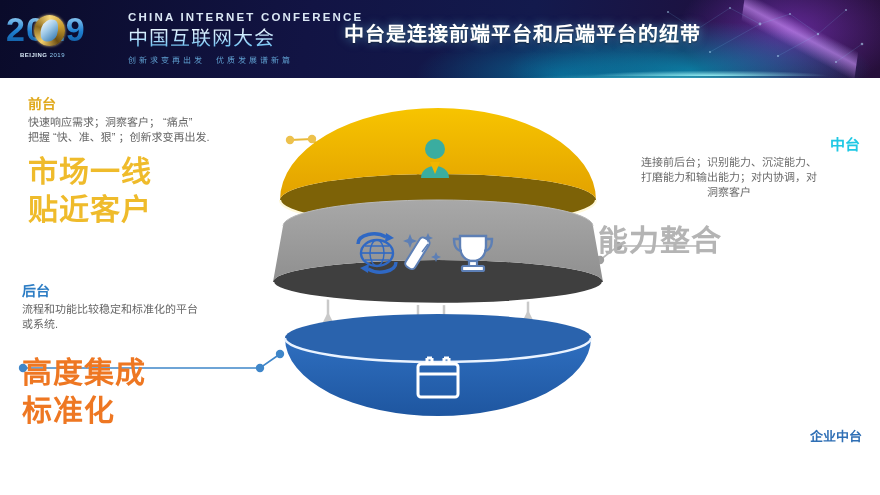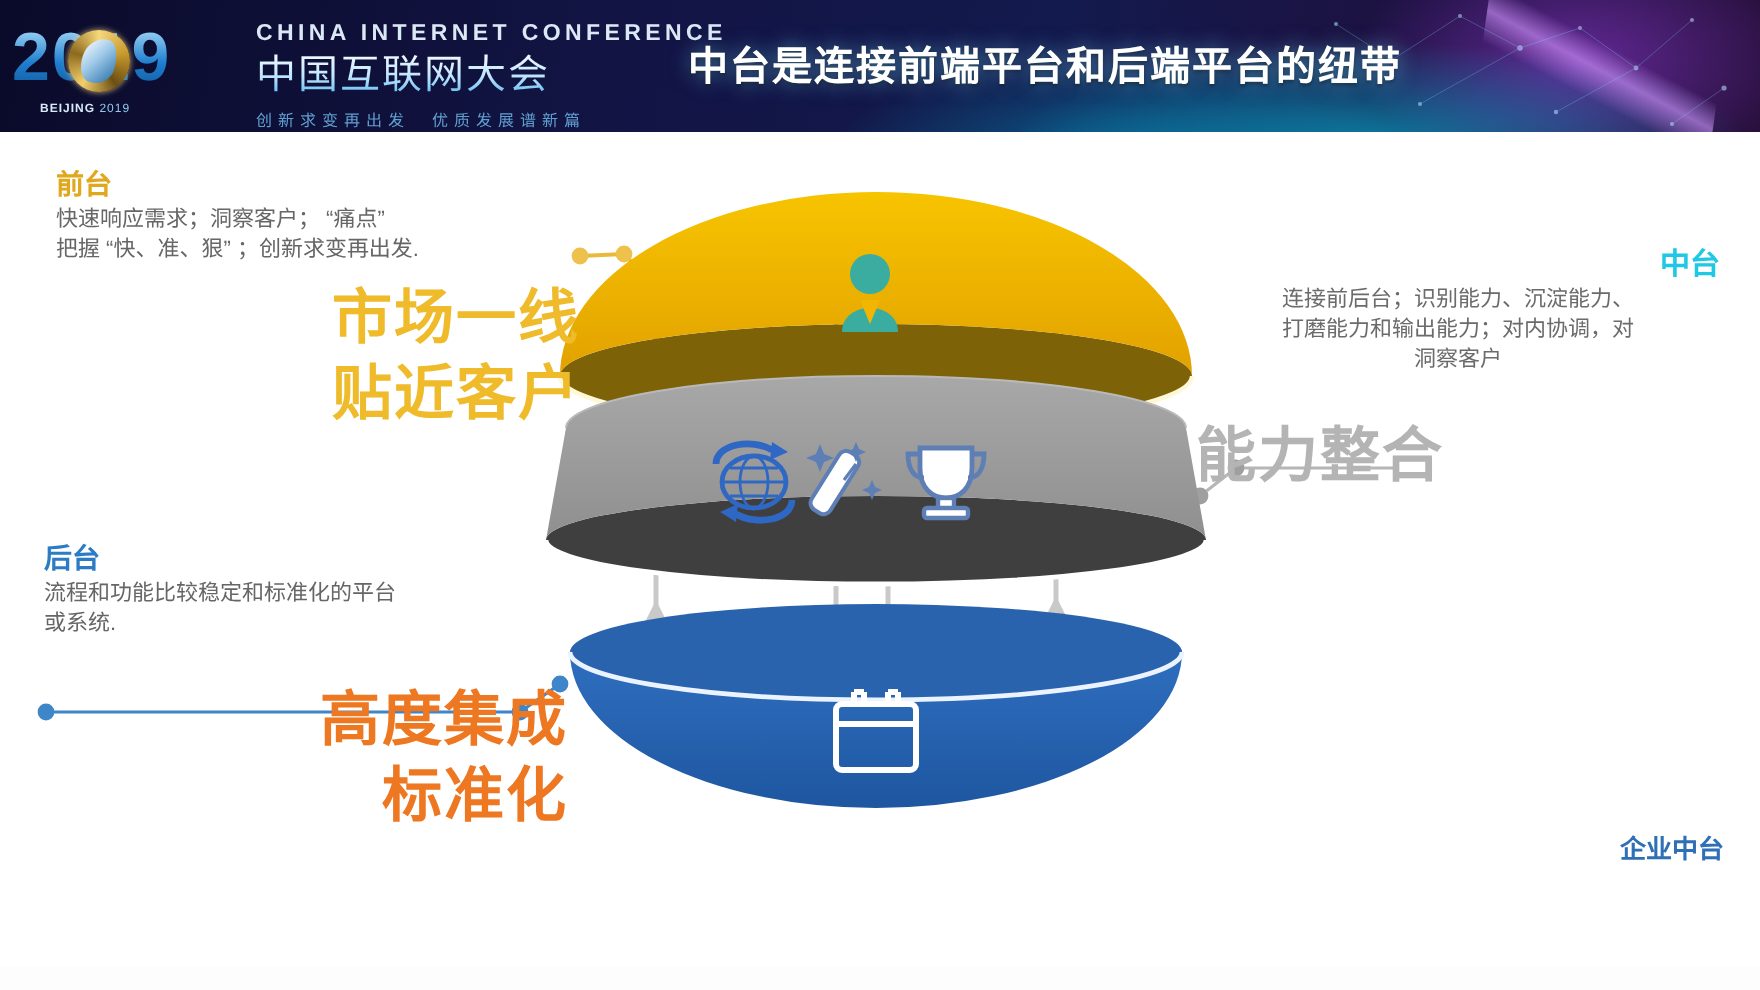--- a/index.html
+++ b/index.html
@@ -49,27 +49,27 @@
     background:linear-gradient(180deg,#ffffff,#bfe6ff 50%,#37a6e8);
     -webkit-background-clip:text;background-clip:text;color:transparent;-webkit-text-fill-color:transparent;
     white-space:nowrap;}
   .conf .tag{font-size:8px;letter-spacing:3px;color:#5f9fd0;margin-top:2px;white-space:nowrap;}
 
   .bannertitle{position:absolute;left:344px;top:17px;font-size:20px;line-height:34px;font-weight:bold;
     color:#ffffff;letter-spacing:1px;white-space:nowrap;
     text-shadow:0 0 10px rgba(120,220,255,.55),0 1px 2px rgba(0,0,0,.6);}
 
   
-  .stage{position:absolute;left:0;top:66px;width:880px;height:417px;background:#ffffff;}
+  .stage{position:absolute;left:0;top:78px;width:880px;height:417px;background:#ffffff;}
 
   
   .blk{position:absolute;}
   .blk .head{font-weight:bold;font-size:14px;line-height:17px;}
   .blk .desc{font-size:11px;line-height:15px;color:#666;margin-top:2px;}
-  .blk .big{font-weight:bold;font-size:30px;line-height:38px;letter-spacing:1px;text-align:right;}
+  .blk .big{font-weight:bold;font-size:30px;line-height:38px;letter-spacing:1px;}
 
   #front-block{left:28px;top:18px;width:262px;}
   #front-block .head{color:#e0a91d;}
   #front-block .big{color:#efbb2b;margin-top:8px;}
 
   #back-block{left:22px;top:205px;width:262px;}
   #back-block .head{color:#2b7cc4;}
   #back-block .big{color:#ee7722;margin-top:22px;}
 
   #middle-block{left:598px;top:58px;width:262px;text-align:right;}

